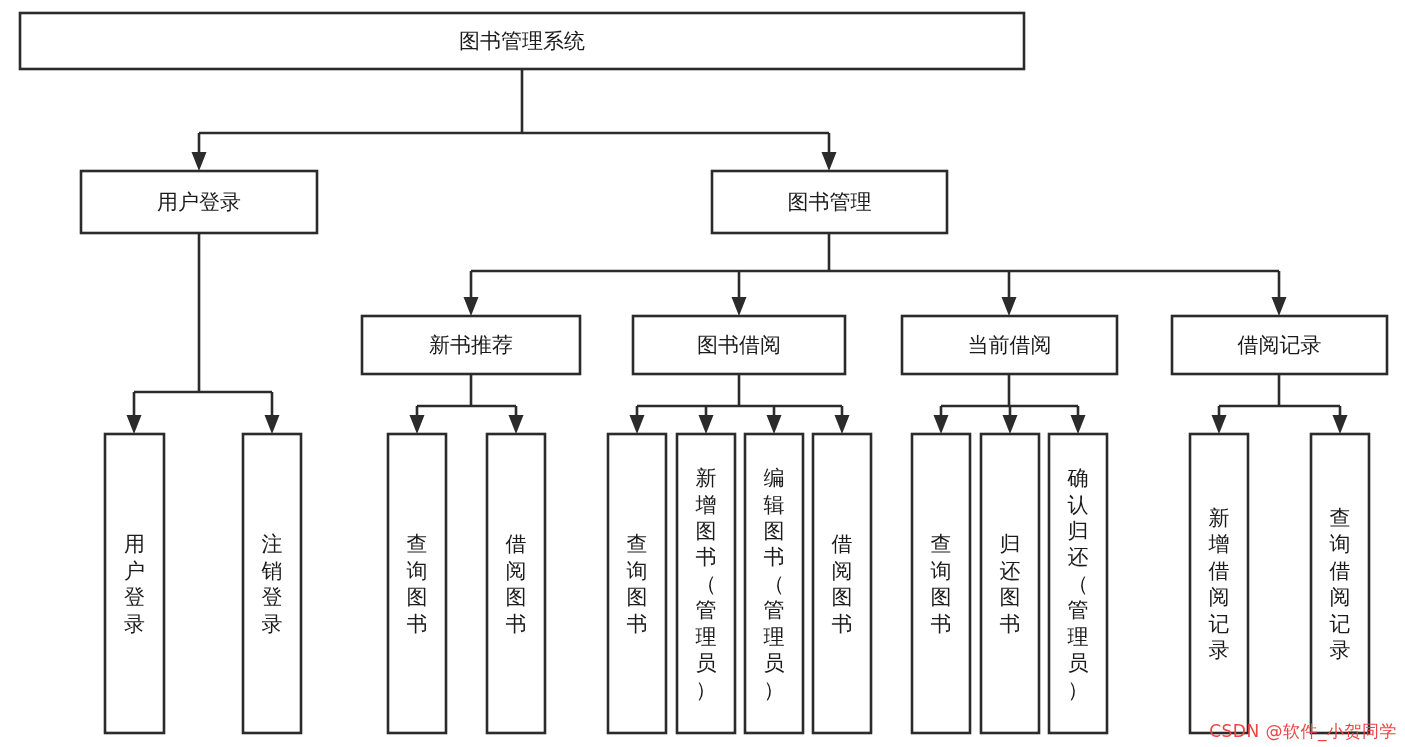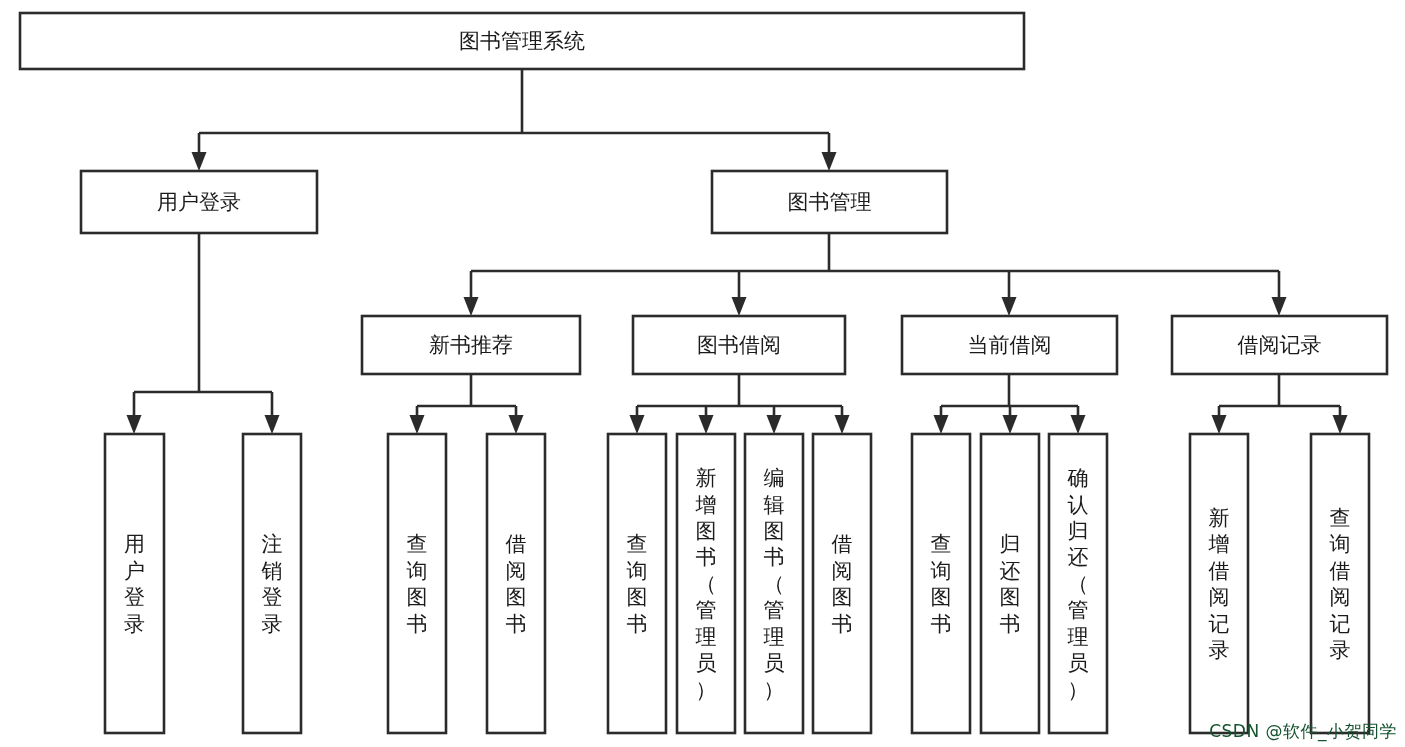--- a/index.html
+++ b/index.html
@@ -53,21 +53,21 @@
     font-size: 21px;
     fill: #1b1b1b;
     text-anchor: middle;
   }
   .watermark {
     position: absolute;
     right: 8px;
     bottom: 4px;
     font-family: "DejaVu Sans", "Liberation Sans", sans-serif;
     font-size: 17px;
-    color: #14532d;
+    color: #ef4444;
     white-space: nowrap;
     letter-spacing: 0.5px;
     pointer-events: none;
   }
 </style>
 </head>
 <body>
 
 <div id="diagram-root">
   <svg id="tree-svg" viewBox="0 0 1405 747">

